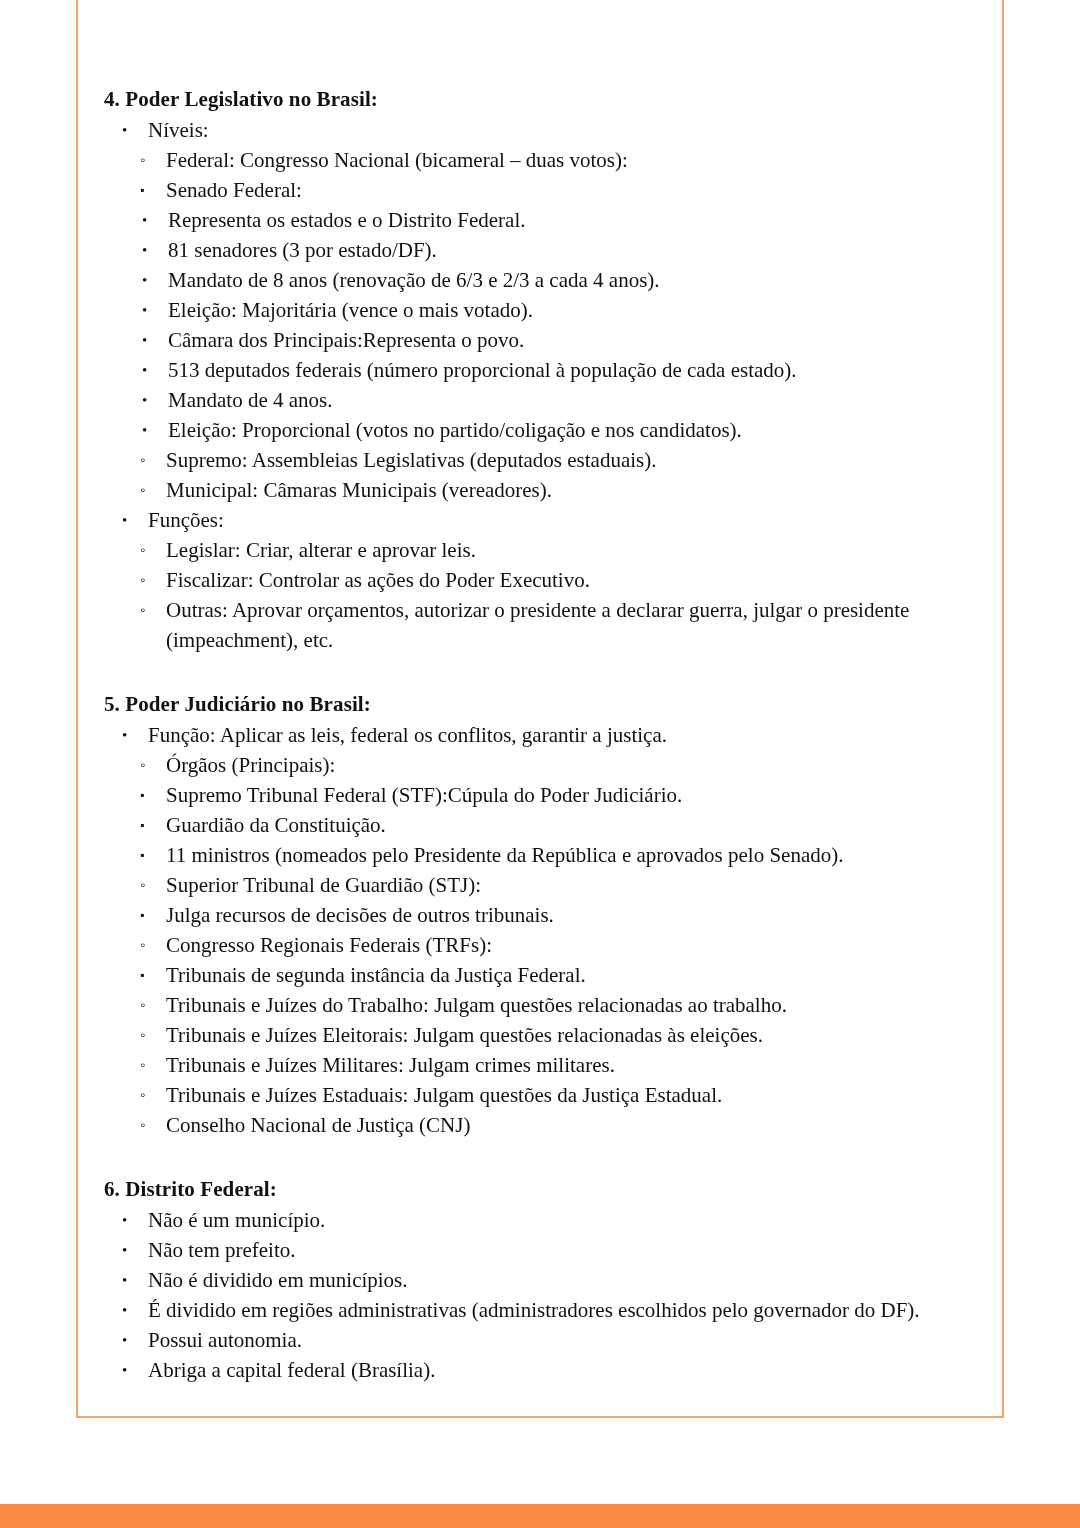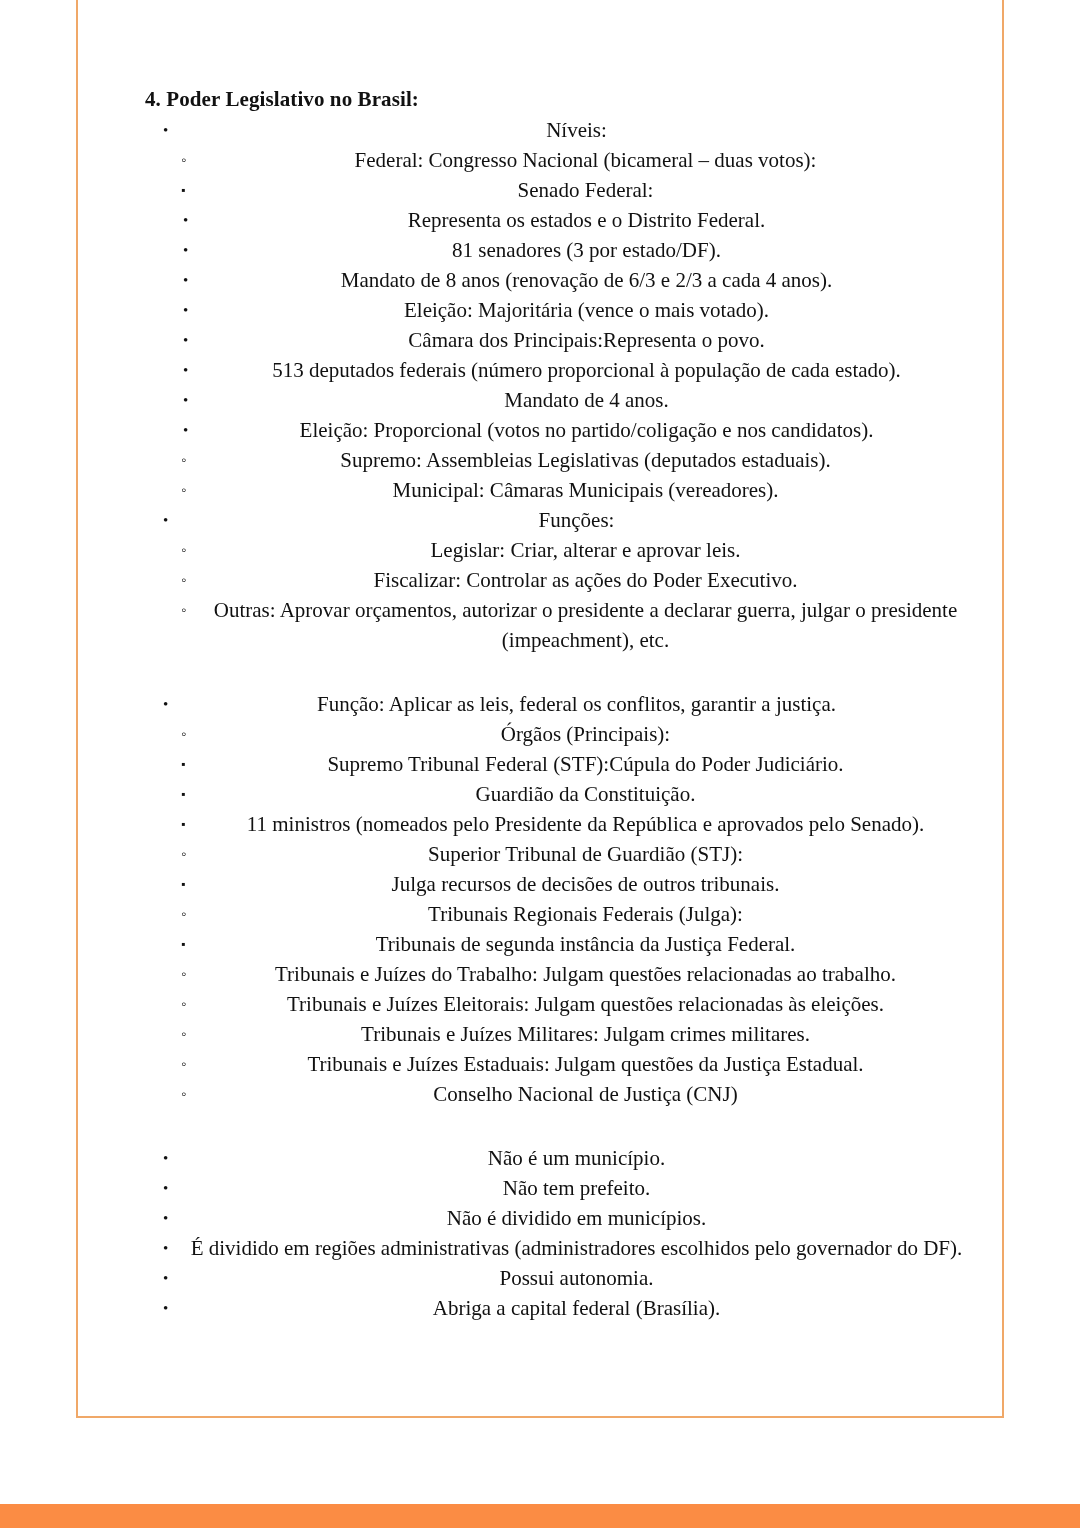--- a/index.html
+++ b/index.html
@@ -44,21 +44,20 @@
   
   .content {
     position: absolute;
     left: 104px;
     top: 84px;
     width: 860px;
   }
 
   .section {
     margin-bottom: 34px;
-    margin-left: 41px;
   }
   .section:last-child {
     margin-bottom: 0;
   }
 
   .section-heading {
     font-weight: bold;
     font-size: 21px;
     line-height: 30px;
     margin: 0 0 1px 0;
@@ -104,21 +103,20 @@
     font-size: 15px;
     line-height: 30px;
   }
   .m-square {
     font-size: 12px;
     line-height: 30px;
   }
 
   .li-text {
     display: block;
-    text-align: center;
   }
 </style>
 </head>
 <body style="color: rgb(17, 17, 17); background: rgb(255, 255, 255);">
 
 <div class="page-frame" style="border-color: rgb(240, 168, 104);"></div>
 
 <div class="content">
   <div id="sections-root">
       <div class="section">
@@ -200,20 +198,21 @@
             <span class="marker m-circle">◦</span>
             <span class="li-text">Fiscalizar: Controlar as ações do Poder Executivo.</span>
           </li>
           <li>
             <span class="marker m-circle">◦</span>
             <span class="li-text">Outras: Aprovar orçamentos, autorizar o presidente a declarar guerra, julgar o presidente (impeachment), etc.</span>
           </li>
         </ul>
       </div>
       <div class="section">
+        <div class="section-heading">5. Poder Judiciário no Brasil:</div>
         <ul class="lvl lvl1">
           <li>
             <span class="marker m-disc">•</span>
             <span class="li-text">Função: Aplicar as leis, federal os conflitos, garantir a justiça.</span>
           </li>
         </ul>
         <ul class="lvl lvl2">
           <li>
             <span class="marker m-circle">◦</span>
             <span class="li-text">Órgãos (Principais):</span>
@@ -241,21 +240,21 @@
         </ul>
         <ul class="lvl lvl3">
           <li>
             <span class="marker m-square">▪</span>
             <span class="li-text">Julga recursos de decisões de outros tribunais.</span>
           </li>
         </ul>
         <ul class="lvl lvl2">
           <li>
             <span class="marker m-circle">◦</span>
-            <span class="li-text">Tribunais Regionais Federais (Julga):</span>
+            <span class="li-text">Congresso Regionais Federais (TRFs):</span>
           </li>
         </ul>
         <ul class="lvl lvl3">
           <li>
             <span class="marker m-square">▪</span>
             <span class="li-text">Tribunais de segunda instância da Justiça Federal.</span>
           </li>
         </ul>
         <ul class="lvl lvl2">
           <li>
@@ -274,20 +273,21 @@
             <span class="marker m-circle">◦</span>
             <span class="li-text">Tribunais e Juízes Estaduais: Julgam questões da Justiça Estadual.</span>
           </li>
           <li>
             <span class="marker m-circle">◦</span>
             <span class="li-text">Conselho Nacional de Justiça (CNJ)</span>
           </li>
         </ul>
       </div>
       <div class="section">
+        <div class="section-heading">6. Distrito Federal:</div>
         <ul class="lvl lvl1">
           <li>
             <span class="marker m-disc">•</span>
             <span class="li-text">Não é um município.</span>
           </li>
           <li>
             <span class="marker m-disc">•</span>
             <span class="li-text">Não tem prefeito.</span>
           </li>
           <li>

